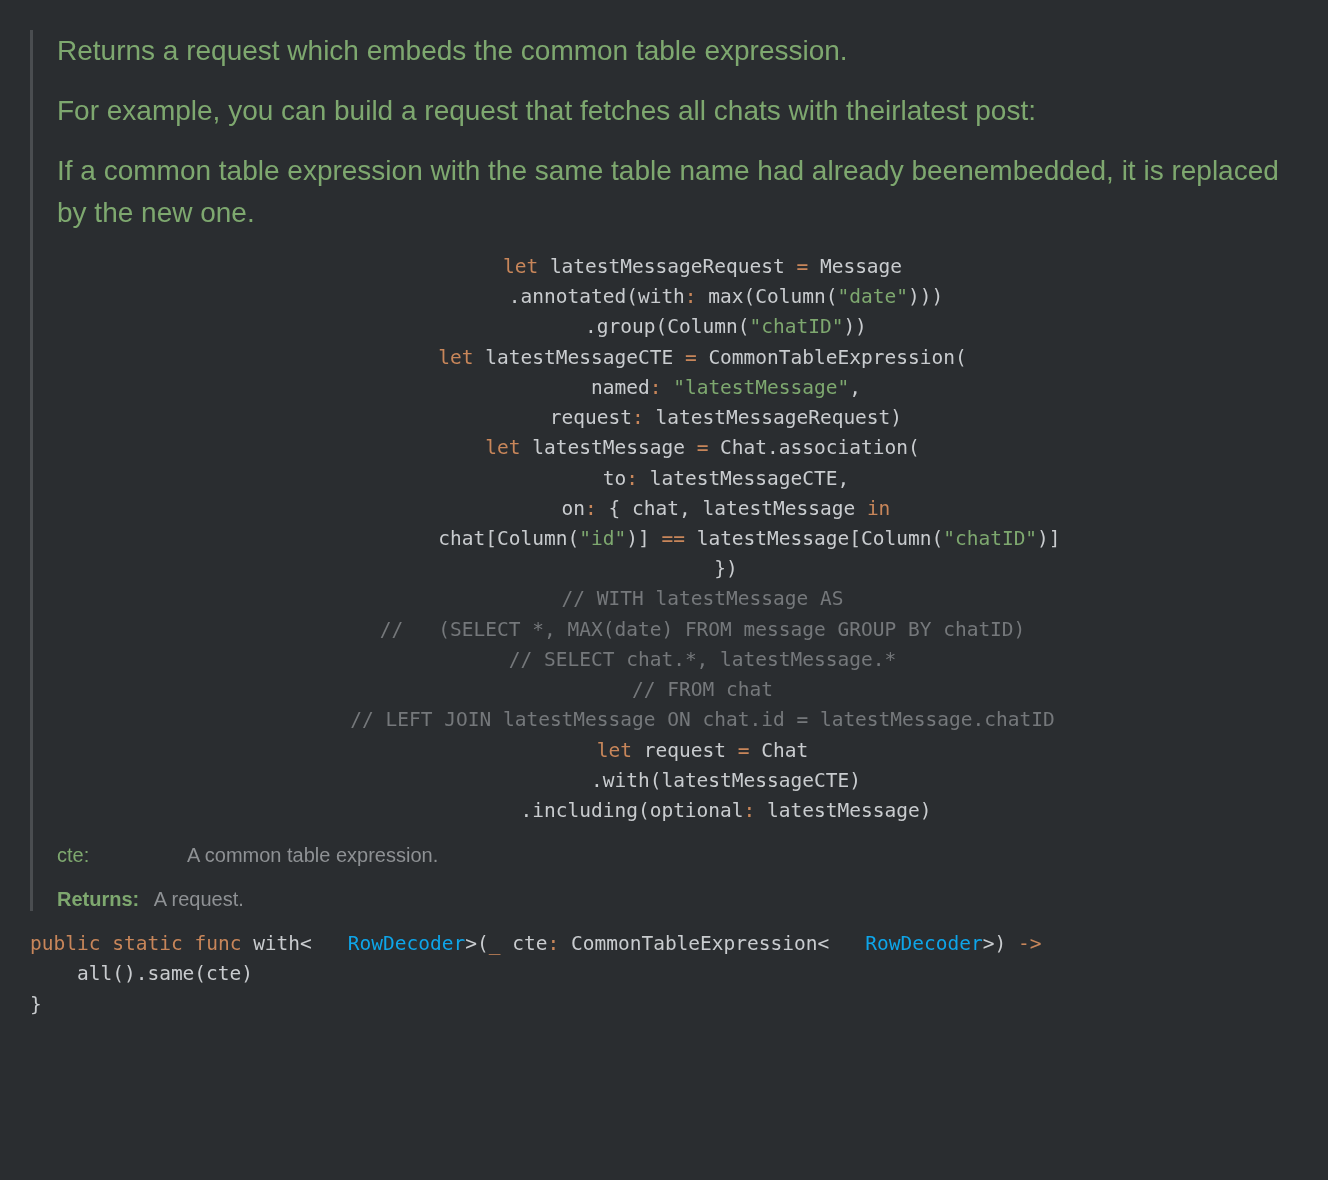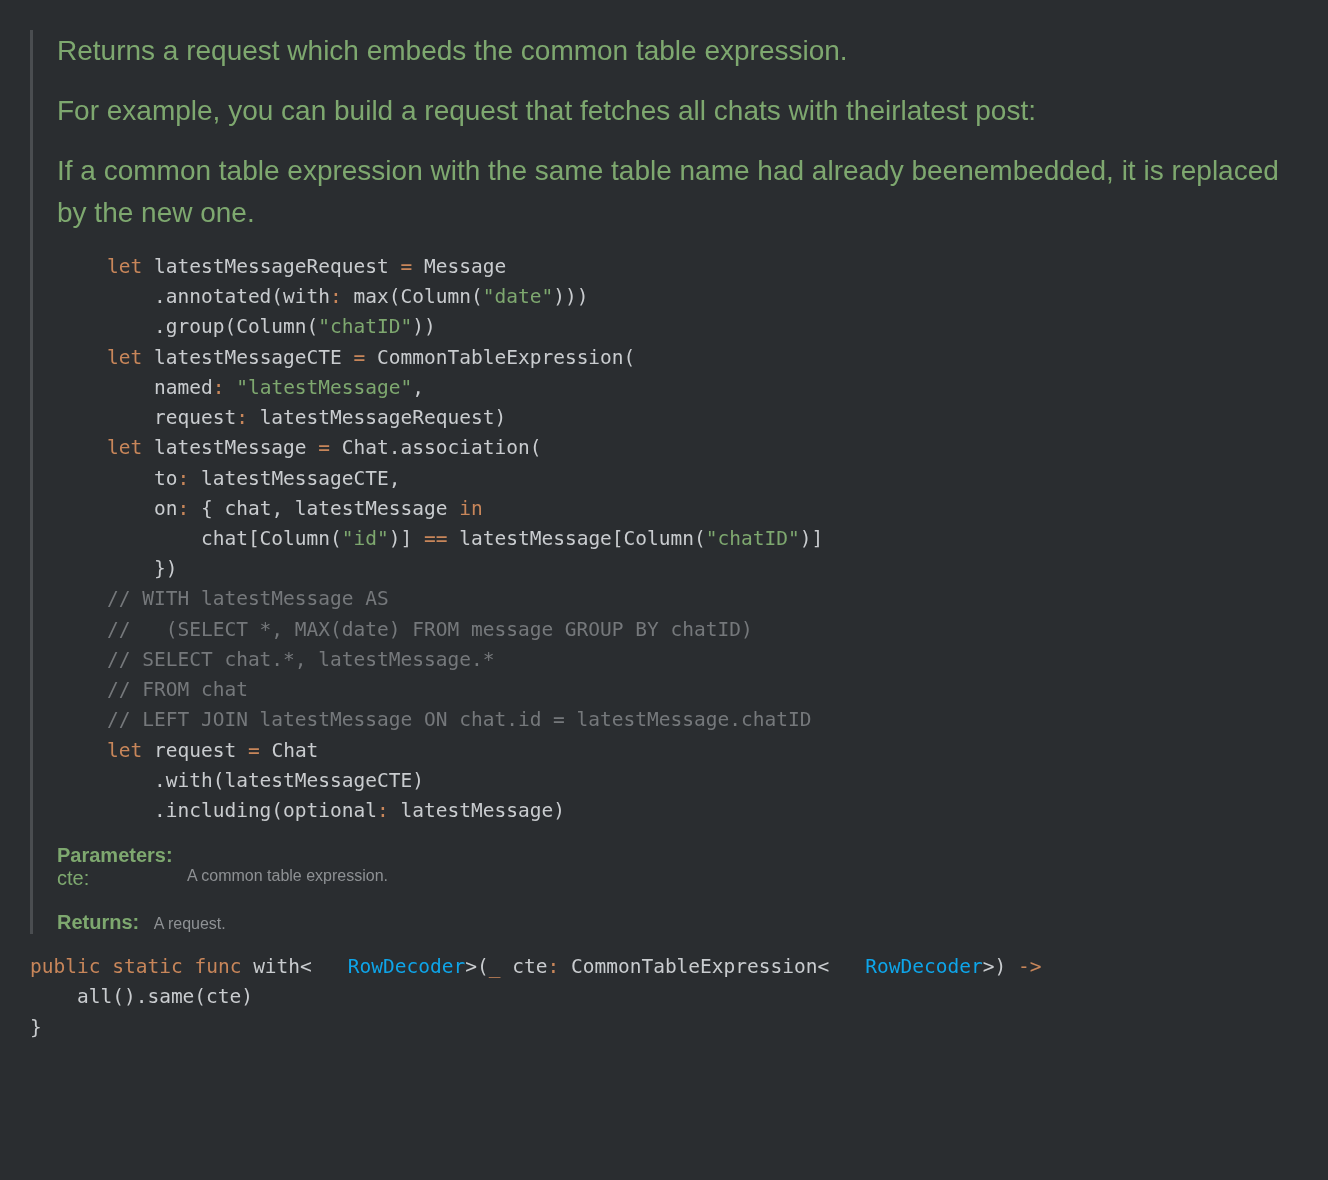--- a/index.html
+++ b/index.html
@@ -23,20 +23,21 @@
     margin-bottom: 18px;
   }
   .code-example {
     font-family: "SF Mono", ui-monospace, Menlo, Consolas, monospace;
     font-size: 19.5px;
     line-height: 1.55;
     color: #aaa;
     white-space: pre;
     margin-bottom: 18px;
     margin-left: 50px;
+    text-align: center;
   }
   .kw   { color: #c8865a; }  
   .id   { color: #c9cccf; }
   .colon{ color: #c8865a; }
   .str  { color: #7ea86f; }
   .cmt  { color: #75787b; }
 
   .params-row {
     display: flex;
     align-items: flex-start;
@@ -48,21 +49,21 @@
     margin-right: 10px;
   }
   .param-name {
     color: #7ea86f;
     font-size: 20px;
     width: 130px;
     display: inline-block;
   }
   .param-desc, .returns-desc {
     color: #8e9194;
-    font-size: 16px;
+    font-size: 20px;
   }
   .returns-row {
     margin-top: 21px;
   }
 
   .signature {
     font-family: "SF Mono", ui-monospace, Menlo, Consolas, monospace;
     font-size: 19.5px;
     line-height: 1.55;
     white-space: pre;
@@ -95,21 +96,20 @@
 <span class="cmt">// WITH latestMessage AS</span>
 <span class="cmt">//   (SELECT *, MAX(date) FROM message GROUP BY chatID)</span>
 <span class="cmt">// SELECT chat.*, latestMessage.*</span>
 <span class="cmt">// FROM chat</span>
 <span class="cmt">// LEFT JOIN latestMessage ON chat.id = latestMessage.chatID</span>
 <span class="kw">let</span><span class="id"> request </span><span class="kw">=</span><span class="id"> Chat</span>
 <span class="id">    .with(latestMessageCTE)</span>
 <span class="id">    .including(optional</span><span class="colon">:</span><span class="id"> latestMessage)</span></div>
 
   <div>
-    <div class="section-label">Parameters:</div>
     <div class="params-row">
       <span class="param-name">cte:</span>
       <span class="param-desc">A common table expression.</span>
     </div>
   </div>
 
   <div class="returns-row">
     <span class="section-label">Returns:</span>
     <span class="returns-desc">A request.</span>
   </div>

